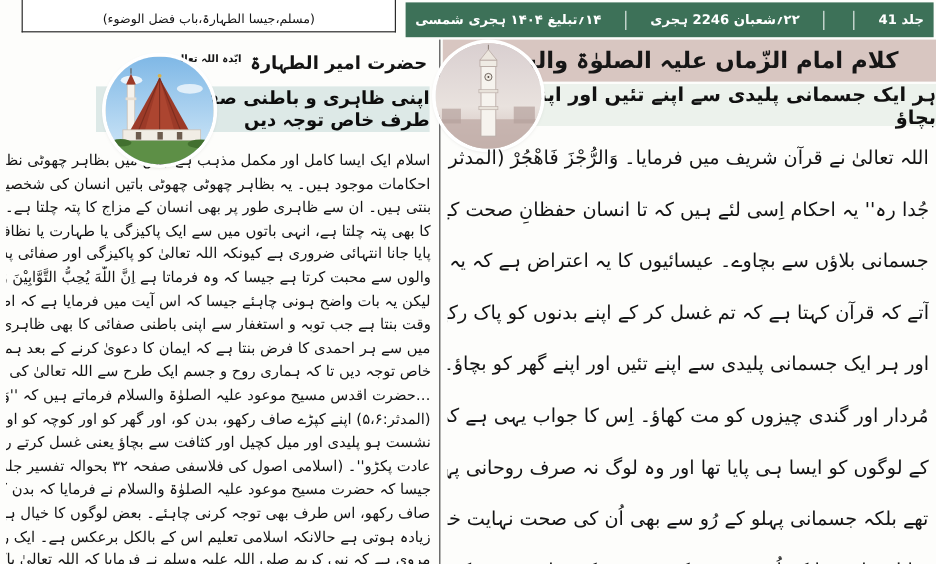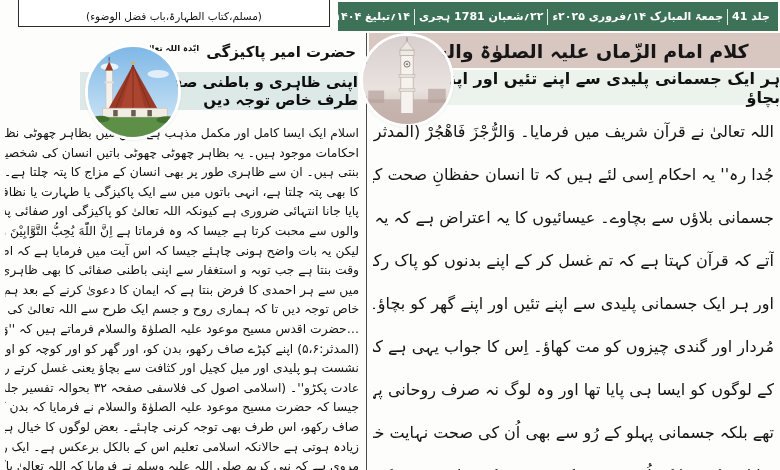--- a/index.html
+++ b/index.html
@@ -66,30 +66,29 @@
   }
 </style>
 </head>
 <body>
 
 <div id="page">
 
   <div class="masthead">
     <span>جلد 41</span>
     <span class="msep"></span>
-    <span>جمعۃ المبارک ۱۴؍فروری ۲۰۲۵ء</span>
     <span class="msep"></span>
-    <span>۲۲؍شعبان 1781 ہجری</span>
+    <span>۲۲؍شعبان 2246 ہجری</span>
     <span class="msep"></span>
     <span>۱۴؍تبلیغ ۱۴۰۴ ہجری شمسی</span>
 
   </div>
 
   <div class="refbox">
-    <span>(مسلم،کتاب الطہارۃ،باب فضل الوضوء)</span>
+    <span>(مسلم،جیسا الطہارۃ،باب فضل الوضوء)</span>
   </div>
 
   <div class="vdivider"></div>
 
   <section class="right-article">
     <div class="r-titleband">
       <span>کلام امام الزّماں علیہ الصلوٰۃ والسلام</span>
     </div>
     <div class="r-subband">
       <span>ہر ایک جسمانی پلیدی سے اپنے تئیں اور اپنے گھر کو بچاؤ</span>
@@ -128,21 +127,21 @@
         <div class="rline">اور ہر ایک جسمانی پلیدی سے اپنے تئیں اور اپنے گھر کو بچاؤ۔ اور بدبُوؤں سے دُور رہو اور</div>
         <div class="rline">مُردار اور گندی چیزوں کو مت کھاؤ۔ اِس کا جواب یہی ہے کہ قرآن نے اُس زمانہ میں عرب</div>
         <div class="rline">کے لوگوں کو ایسا ہی پایا تھا اور وہ لوگ نہ صرف روحانی پہلو کے رُو سے خطرناک حالت میں</div>
         <div class="rline">تھے بلکہ جسمانی پہلو کے رُو سے بھی اُن کی صحت نہایت خطرہ میں تھی۔ سو یہ خدا تعالیٰ کا اُن پر</div>
         <div class="rline">بڑا احسان ہوا کہ اُس نے دین کی درستی کے ساتھ صحت کی درستی کی بھی بِنا ڈالی</div>
       </div>
   </section>
 
   <section class="left-article">
     <div class="l-title">
-      <span>حضرت امیر پاکیزگی</span>
+      <span>حضرت امیر الطہارۃ</span>
       <span class="sup">ایّدہ اللہ تعالیٰ</span>
       
     </div>
 
     <div class="l-subband">
       <span>اپنی ظاہری و باطنی صفائی کی طرف خاص توجہ دیں</span>
     </div>
 
     <div class="photo-circle l-photo">
       <svg viewBox="0 0 100 100" width="100%" height="100%">

